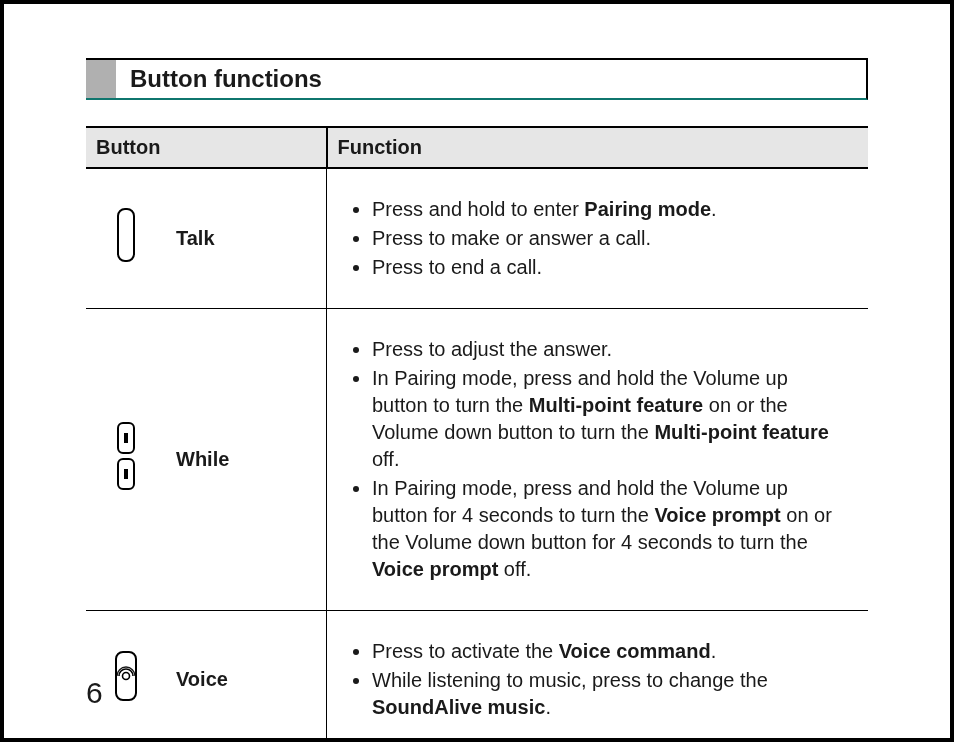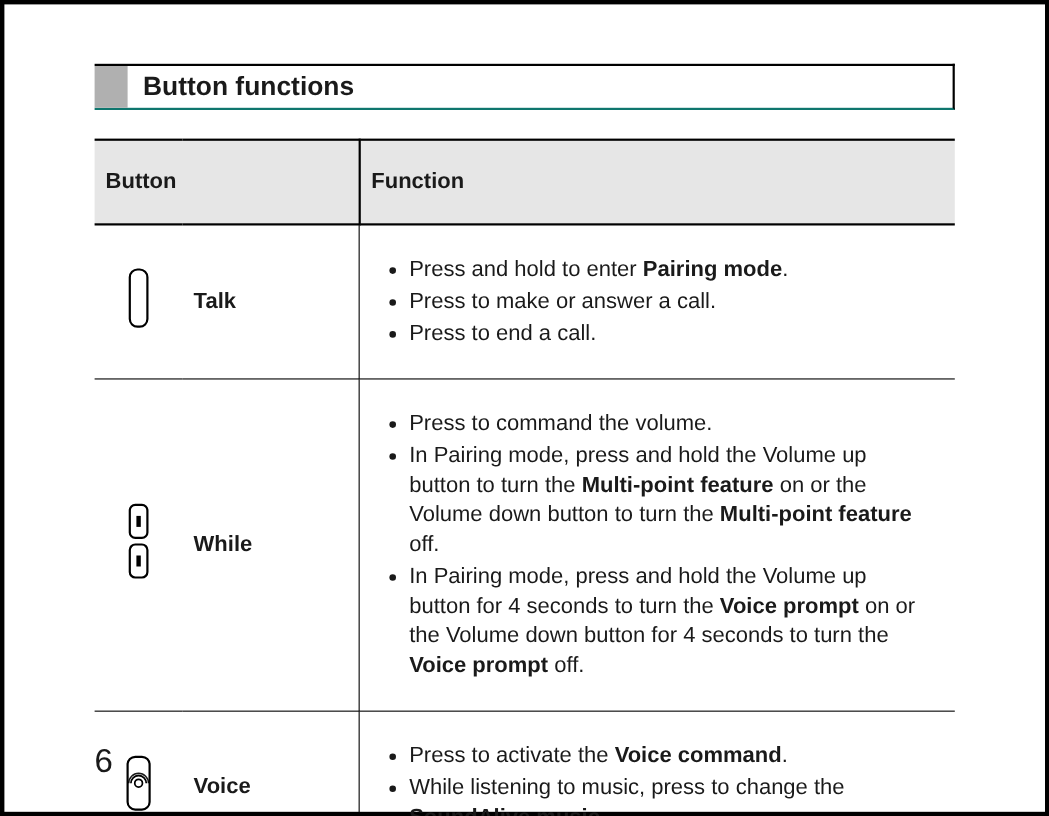--- a/index.html
+++ b/index.html
@@ -54,21 +54,21 @@
     margin-top: 26px;
     font-size: 20px;
     line-height: 1.35;
   }
   table.functions thead th {
     text-align: left;
     background: #e6e6e6;
     font-weight: bold;
     border-top: 2px solid #000;
     border-bottom: 2px solid #000;
-    padding: 24px 10px;
+    padding: 6px 10px;
   }
   table.functions thead th.col-button {
     border-right: 2px solid #000;
     width: 210px;
   }
   table.functions tbody td {
     vertical-align: middle;
     border-bottom: 1px solid #000;
     padding: 10px 10px;
   }
@@ -165,21 +165,21 @@
                 <rect x="11" y="12" width="4" height="10" fill="#000"></rect>
                 <rect x="5" y="38" width="16" height="30" rx="5" ry="5" fill="none" stroke="#000" stroke-width="2"></rect>
                 <rect x="11" y="48" width="4" height="10" fill="#000"></rect>
               </svg>
             </span>
           </td>
           <td class="label-cell">While</td>
           <td>
             <ul class="bullets">
               <li>
-                <span>Press to command the volume.</span>
+                <span>Press to adjust the answer.</span>
               </li>
               <li>
                 <span>In Pairing mode, press and hold the Volume up button to turn the </span><b>Multi-point feature</b><span> on or the Volume down button to turn the </span><b>Multi-point feature</b><span> off.</span>
               </li>
               <li>
                 <span>In Pairing mode, press and hold the Volume up button for 4 seconds to turn the </span><b>Voice prompt</b><span> on or the Volume down button for 4 seconds to turn the </span><b>Voice prompt</b><span> off.</span>
               </li>
             </ul>
           </td>
         </tr>

